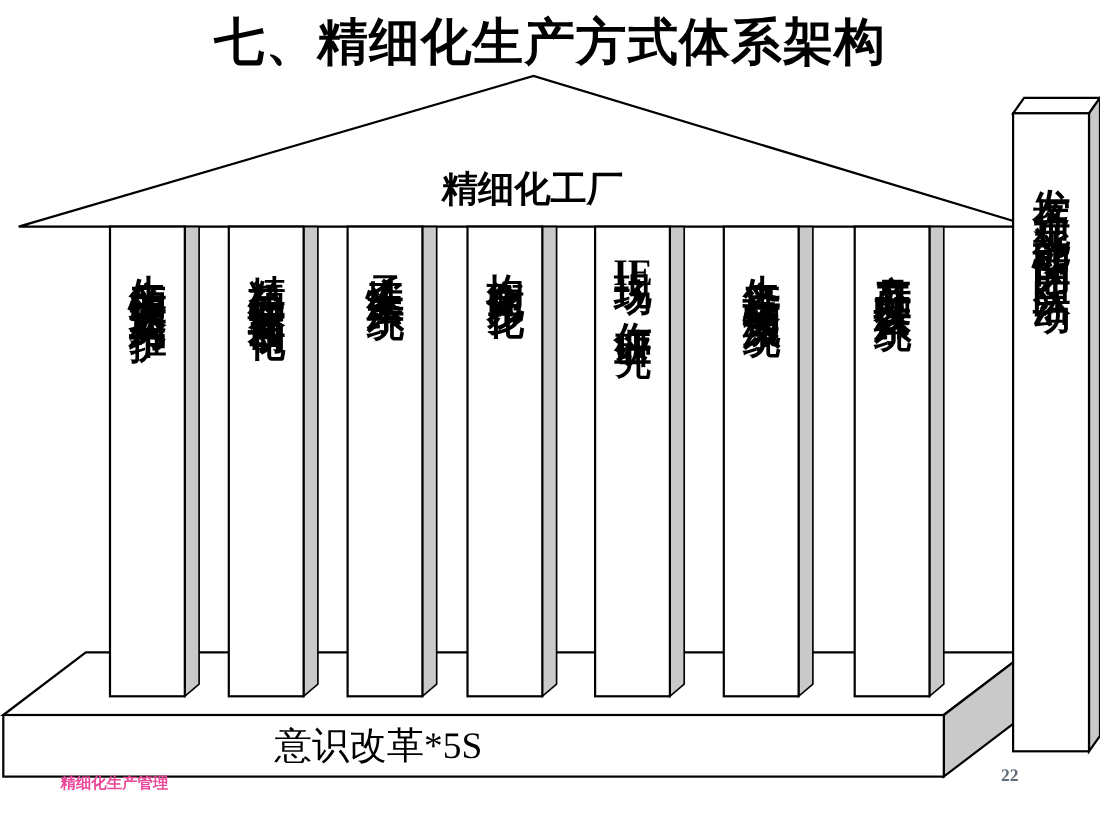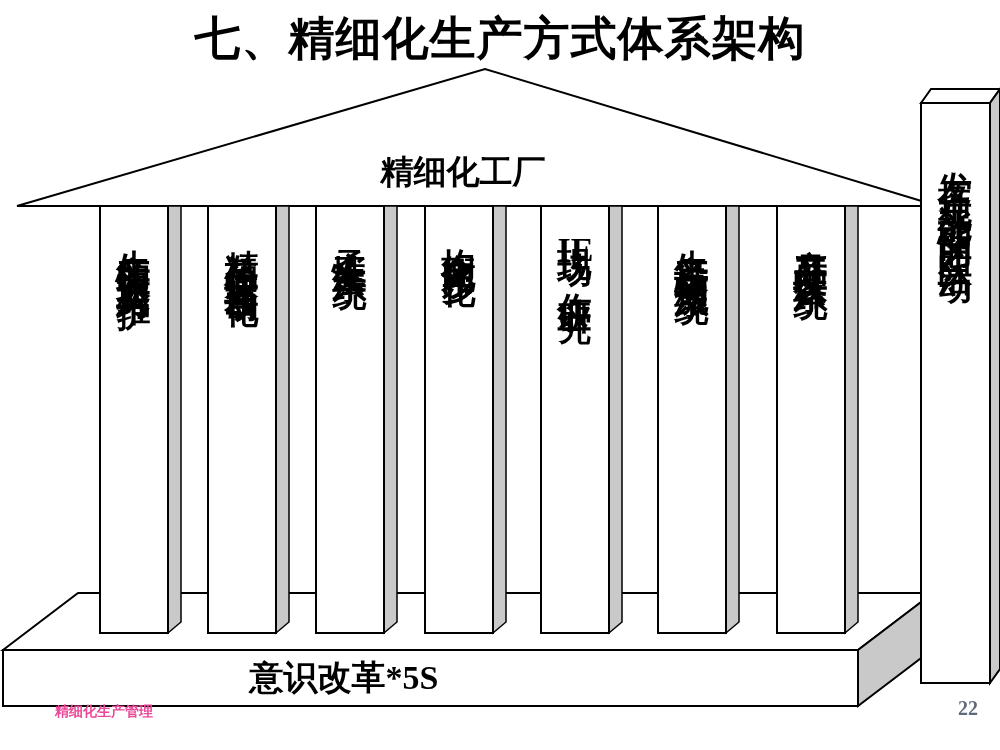--- a/index.html
+++ b/index.html
@@ -13,21 +13,21 @@
   
   .slide-title{
     left:0;top:8px;width:1000px;text-align:center;
     font-size:46px;font-weight:bold;letter-spacing:1px;
     white-space:nowrap;
   }
   
   #shapes{left:0;top:0;width:1000px;height:750px;}
   
   .roof-label{
-    left:273px;top:150px;width:380px;text-align:center;
+    left:294px;top:150px;width:380px;text-align:center;
     font-size:33px;font-weight:bold;white-space:nowrap;
   }
   
   .pillar-label{
     top:206px;height:427px;width:68px;
     display:flex;justify-content:center;align-items:flex-start;
     padding-top:16px;box-sizing:border-box;
   }
   .v-text{
     writing-mode:vertical-rl;text-orientation:upright;
@@ -41,32 +41,32 @@
   .right-pillar-label{
     left:921px;top:103px;width:69px;height:580px;
     display:flex;justify-content:center;align-items:flex-start;
     padding-top:42px;box-sizing:border-box;
   }
   .right-pillar-label .v-text{letter-spacing:9px;}
   
   .base-label{
     left:3px;top:650px;width:682px;height:56px;
     display:flex;align-items:center;justify-content:center;
-    font-size:34px;font-weight:bold;
+    font-size:34px;font-weight:normal;
     font-family:"Liberation Serif","DejaVu Serif",serif;
     white-space:nowrap;
   }
   
   .footer-text{
     left:55px;top:703px;font-size:14px;font-weight:bold;color:#ec4899;
     white-space:nowrap;
   }
   .page-number{
-    left:910px;top:697px;font-size:20px;color:#5f6b7a;
-    font-family:"Liberation Serif","DejaVu Serif",serif;font-weight:bold;margin-left:48px;
+    left:910px;top:697px;font-size:16px;color:#5f6b7a;
+    font-family:"Liberation Serif","DejaVu Serif",serif;font-weight:bold;
   }
 </style>
 </head>
 <body>
 
 <div class="abs slide-title">七、精细化生产方式体系架构</div>
 
 <svg id="shapes" class="abs" viewBox="0 0 1000 750">
 
   <g>

